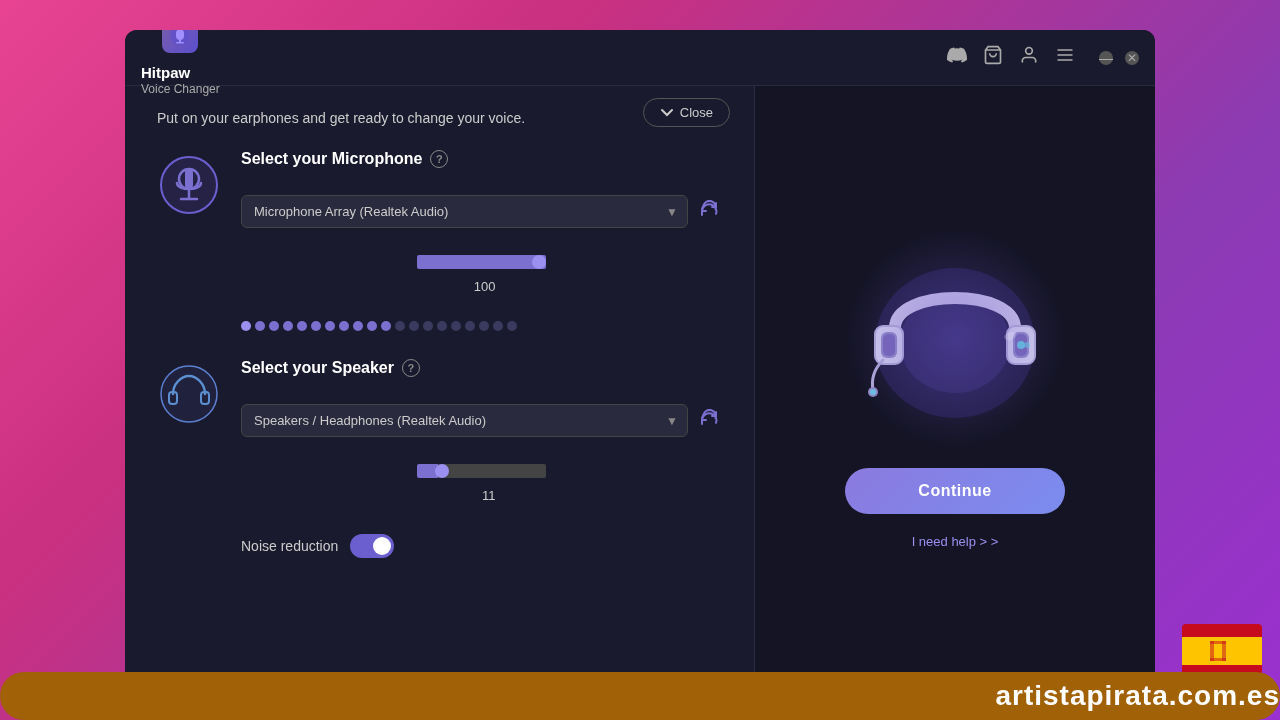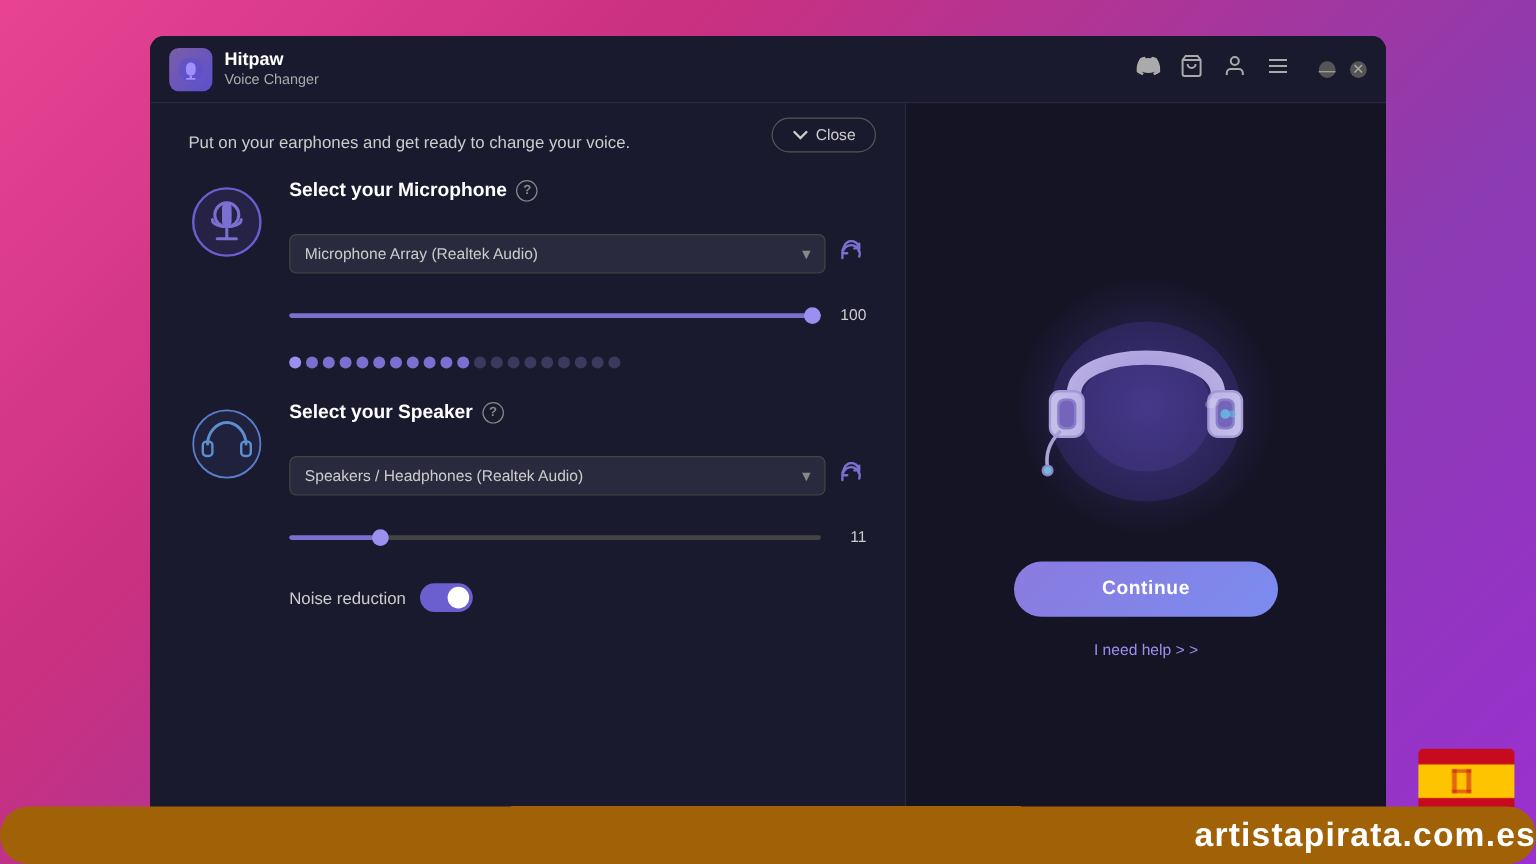--- a/index.html
+++ b/index.html
@@ -34,20 +34,21 @@
       align-items: center;
       justify-content: space-between;
       padding: 0 16px;
       border-bottom: 1px solid #2a2a3e;
       flex-shrink: 0;
     }
     .title-bar-left {
       display: flex;
       align-items: center;
       gap: 10px;
+      flex-direction: column;
     }
     .app-logo {
       width: 36px;
       height: 36px;
       background: linear-gradient(135deg, #7b5ea7, #5b4fcf);
       border-radius: 8px;
       display: flex;
       align-items: center;
       justify-content: center;
       color: #fff;
@@ -214,20 +215,21 @@
       font-size: 18px;
       cursor: pointer;
       padding: 4px;
     }
 
     
     .slider-row {
       display: flex;
       align-items: center;
       gap: 10px;
+      flex-direction: column;
     }
     .volume-slider {
       flex: 1;
       -webkit-appearance: none;
       height: 4px;
       border-radius: 2px;
       background: linear-gradient(to right, #7b6fcf 0%, #7b6fcf var(--val, 100%), #444 var(--val, 100%), #444 100%);
       cursor: pointer;
     }
     .volume-slider::-webkit-slider-thumb {

